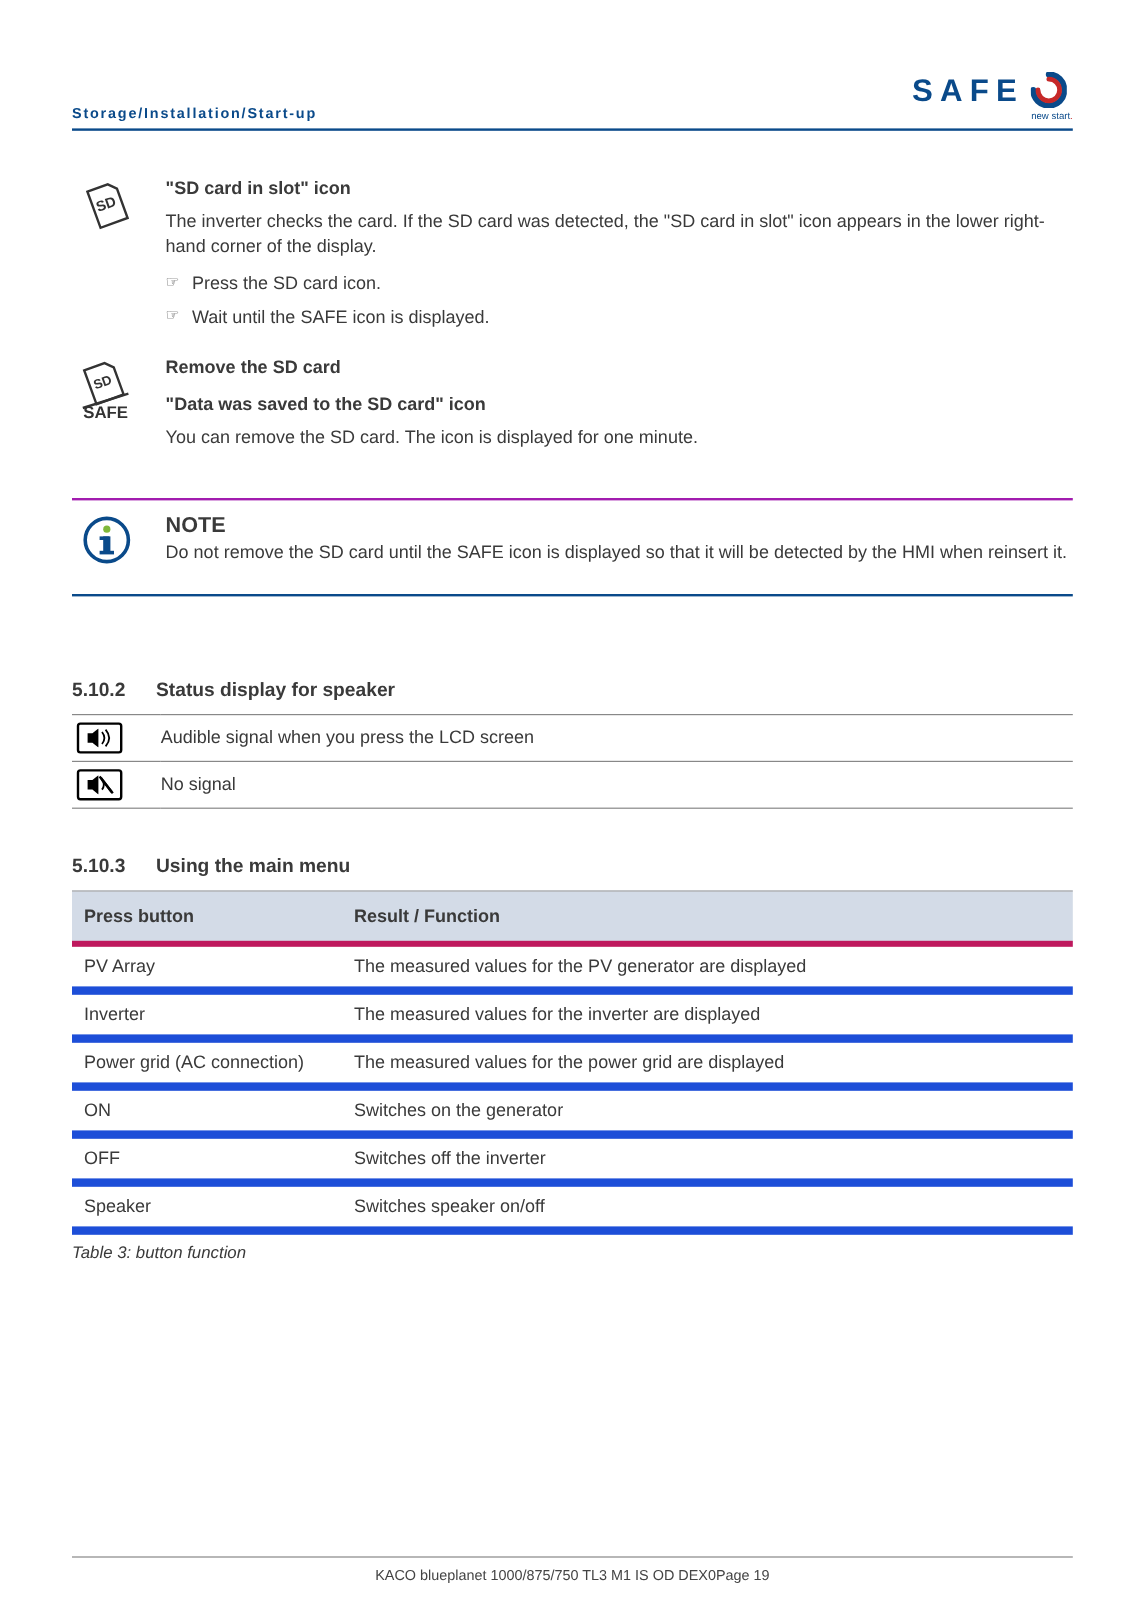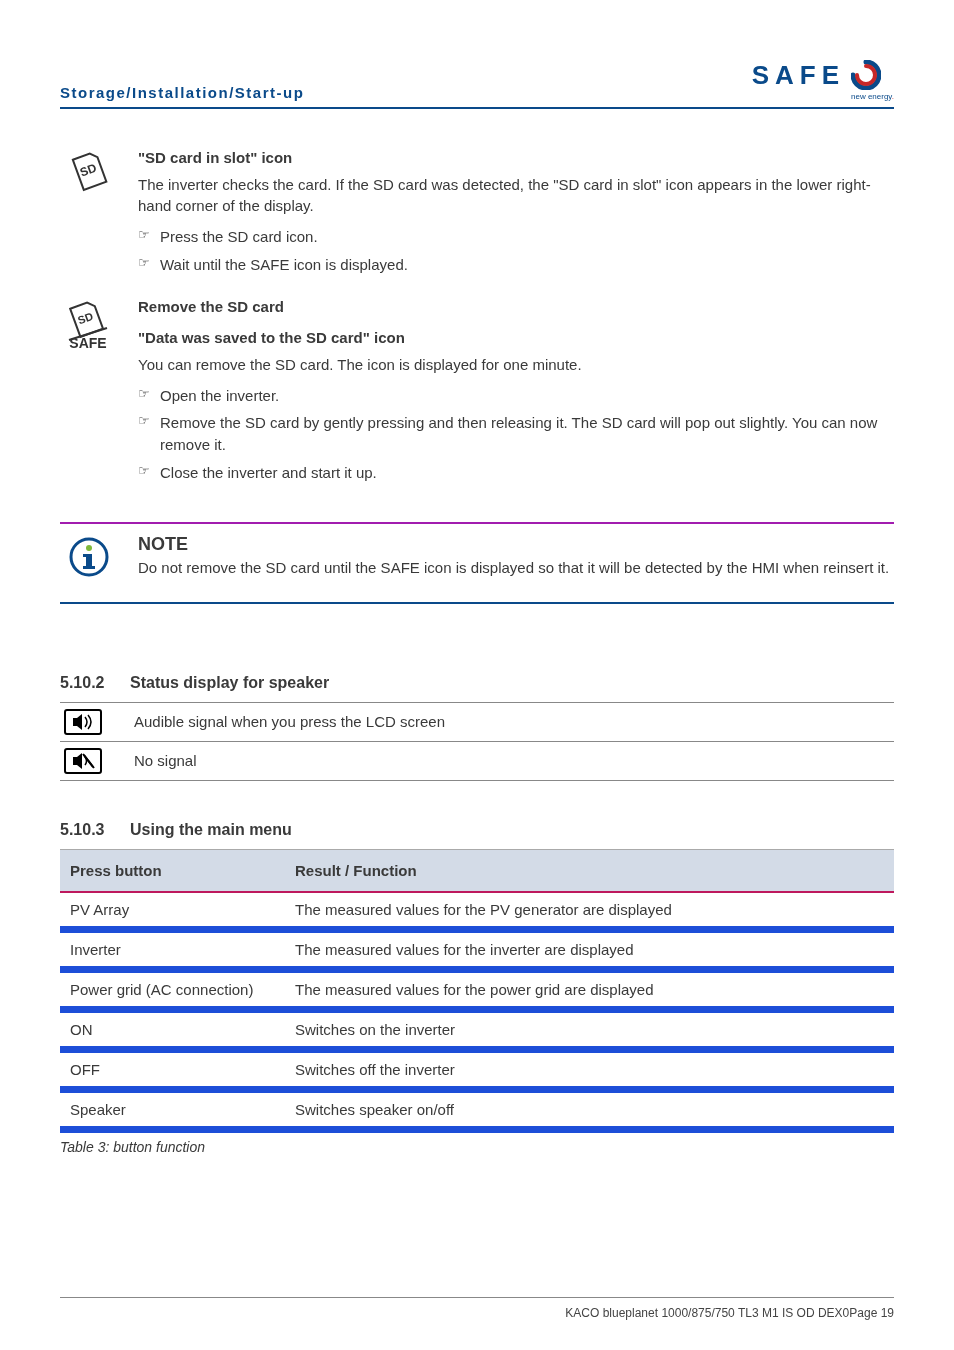--- a/index.html
+++ b/index.html
@@ -21,21 +21,21 @@
   .header-row {
     display: flex;
     justify-content: space-between;
     align-items: flex-end;
     border-bottom: 2px solid #0a4a8a;
     padding-bottom: 6px;
   }
   .header-title {
     color: #0a4a8a;
     font-weight: 700;
-    font-size: 15px;
+    font-size: 12px;
     letter-spacing: 1.5px;
   }
   .logo-wrap {
     display: flex;
     align-items: flex-start;
     gap: 6px;
   }
   .logo-text {
     color: #0a4a8a;
     font-weight: 800;
@@ -173,21 +173,21 @@
     border-collapse: collapse;
     margin-top: 4px;
   }
   .menu-tbl th {
     background: #d3dbe7;
     text-align: left;
     font-weight: 700;
     font-size: 15px;
     padding: 12px 10px;
     border-top: 1px solid #aaa;
-    border-bottom: 2px solid #be185d;
+    border-bottom: 5px solid #be185d;
   }
   .menu-tbl td {
     border-bottom: 7px solid #1d4ed8;
     padding: 8px 10px;
     font-size: 15px;
   }
   .menu-tbl td.btn-col { width: 205px; }
   .caption {
     font-style: italic;
     font-size: 14px;
@@ -195,21 +195,21 @@
   }
 
   .footer {
     position: absolute;
     bottom: 30px;
     left: 60px;
     right: 60px;
     border-top: 1px solid #888;
     padding-top: 8px;
     display: flex;
-    justify-content: flex-end;
+    justify-content: center;
     font-size: 12px;
     color: #444;
   }
 </style>
 </head>
 <body>
 
 <div class="page">
   <div class="header-row">
     <div class="header-title">Storage/Installation/Start-up</div>
@@ -218,21 +218,21 @@
         <div class="logo-text">SAFE</div>
       </div>
       <div>
         <div class="logo-swirl">
           <svg viewBox="0 0 30 30" width="30" height="30">
             <path d="M15 2 A13 13 0 1 1 2 15" fill="none" stroke="#0a4a8a" stroke-width="5" stroke-linecap="round"></path>
             <path d="M15 6 A9 9 0 1 1 6 15" fill="none" stroke="#c62828" stroke-width="4" stroke-linecap="round"></path>
           </svg>
         </div>
         <div class="logo-sub">
-          <span>new energy</span><span class="dot">.</span>
+          <span>new start</span><span class="dot">.</span>
         </div>
       </div>
     </div>
   </div>
 
   <div class="content">
 
     <div class="row">
       <div class="icon-col">
         <div class="sd-icon">
@@ -264,25 +264,20 @@
             </g>
             <line x1="8" y1="42" x2="46" y2="30" stroke="#333" stroke-width="2"></line>
             <text x="27" y="50" text-anchor="middle" font-size="14" font-weight="bold" fill="#333" font-family="Arial">SAFE</text>
           </svg>
         </div>
       </div>
       <div class="body-col">
         <div class="block-title">Remove the SD card</div>
         <div class="block-title" style="margin-top:14px">"Data was saved to the SD card" icon</div>
         <div class="para">You can remove the SD card. The icon is displayed for one minute.</div>
-        <ul class="hand">
-          <li>Open the inverter.</li>
-          <li>Remove the SD card by gently pressing and then releasing it. The SD card will pop out slightly. You can now remove it.</li>
-          <li>Close the inverter and start it up.</li>
-        </ul>
       </div>
     </div>
 
     <div class="note-box">
       <div class="note-icon">
         <div>
           <svg width="42" height="42" viewBox="0 0 42 42">
             <circle cx="21" cy="21" r="18" fill="none" stroke="#0a4a8a" stroke-width="3"></circle>
             <circle cx="21" cy="12" r="3" fill="#7fb83a"></circle>
             <rect x="18" y="18" width="6" height="14" fill="#0a4a8a"></rect>
@@ -349,21 +344,21 @@
       <tr>
         <td class="btn-col">Inverter</td>
         <td>The measured values for the inverter are displayed</td>
       </tr>
       <tr>
         <td class="btn-col">Power grid (AC connection)</td>
         <td>The measured values for the power grid are displayed</td>
       </tr>
       <tr>
         <td class="btn-col">ON</td>
-        <td>Switches on the inverter</td>
+        <td>Switches on the generator</td>
       </tr>
       <tr>
         <td class="btn-col">OFF</td>
         <td>Switches off the inverter</td>
       </tr>
       <tr>
         <td class="btn-col">Speaker</td>
         <td>Switches speaker on/off</td>
       </tr>
     </tbody>

